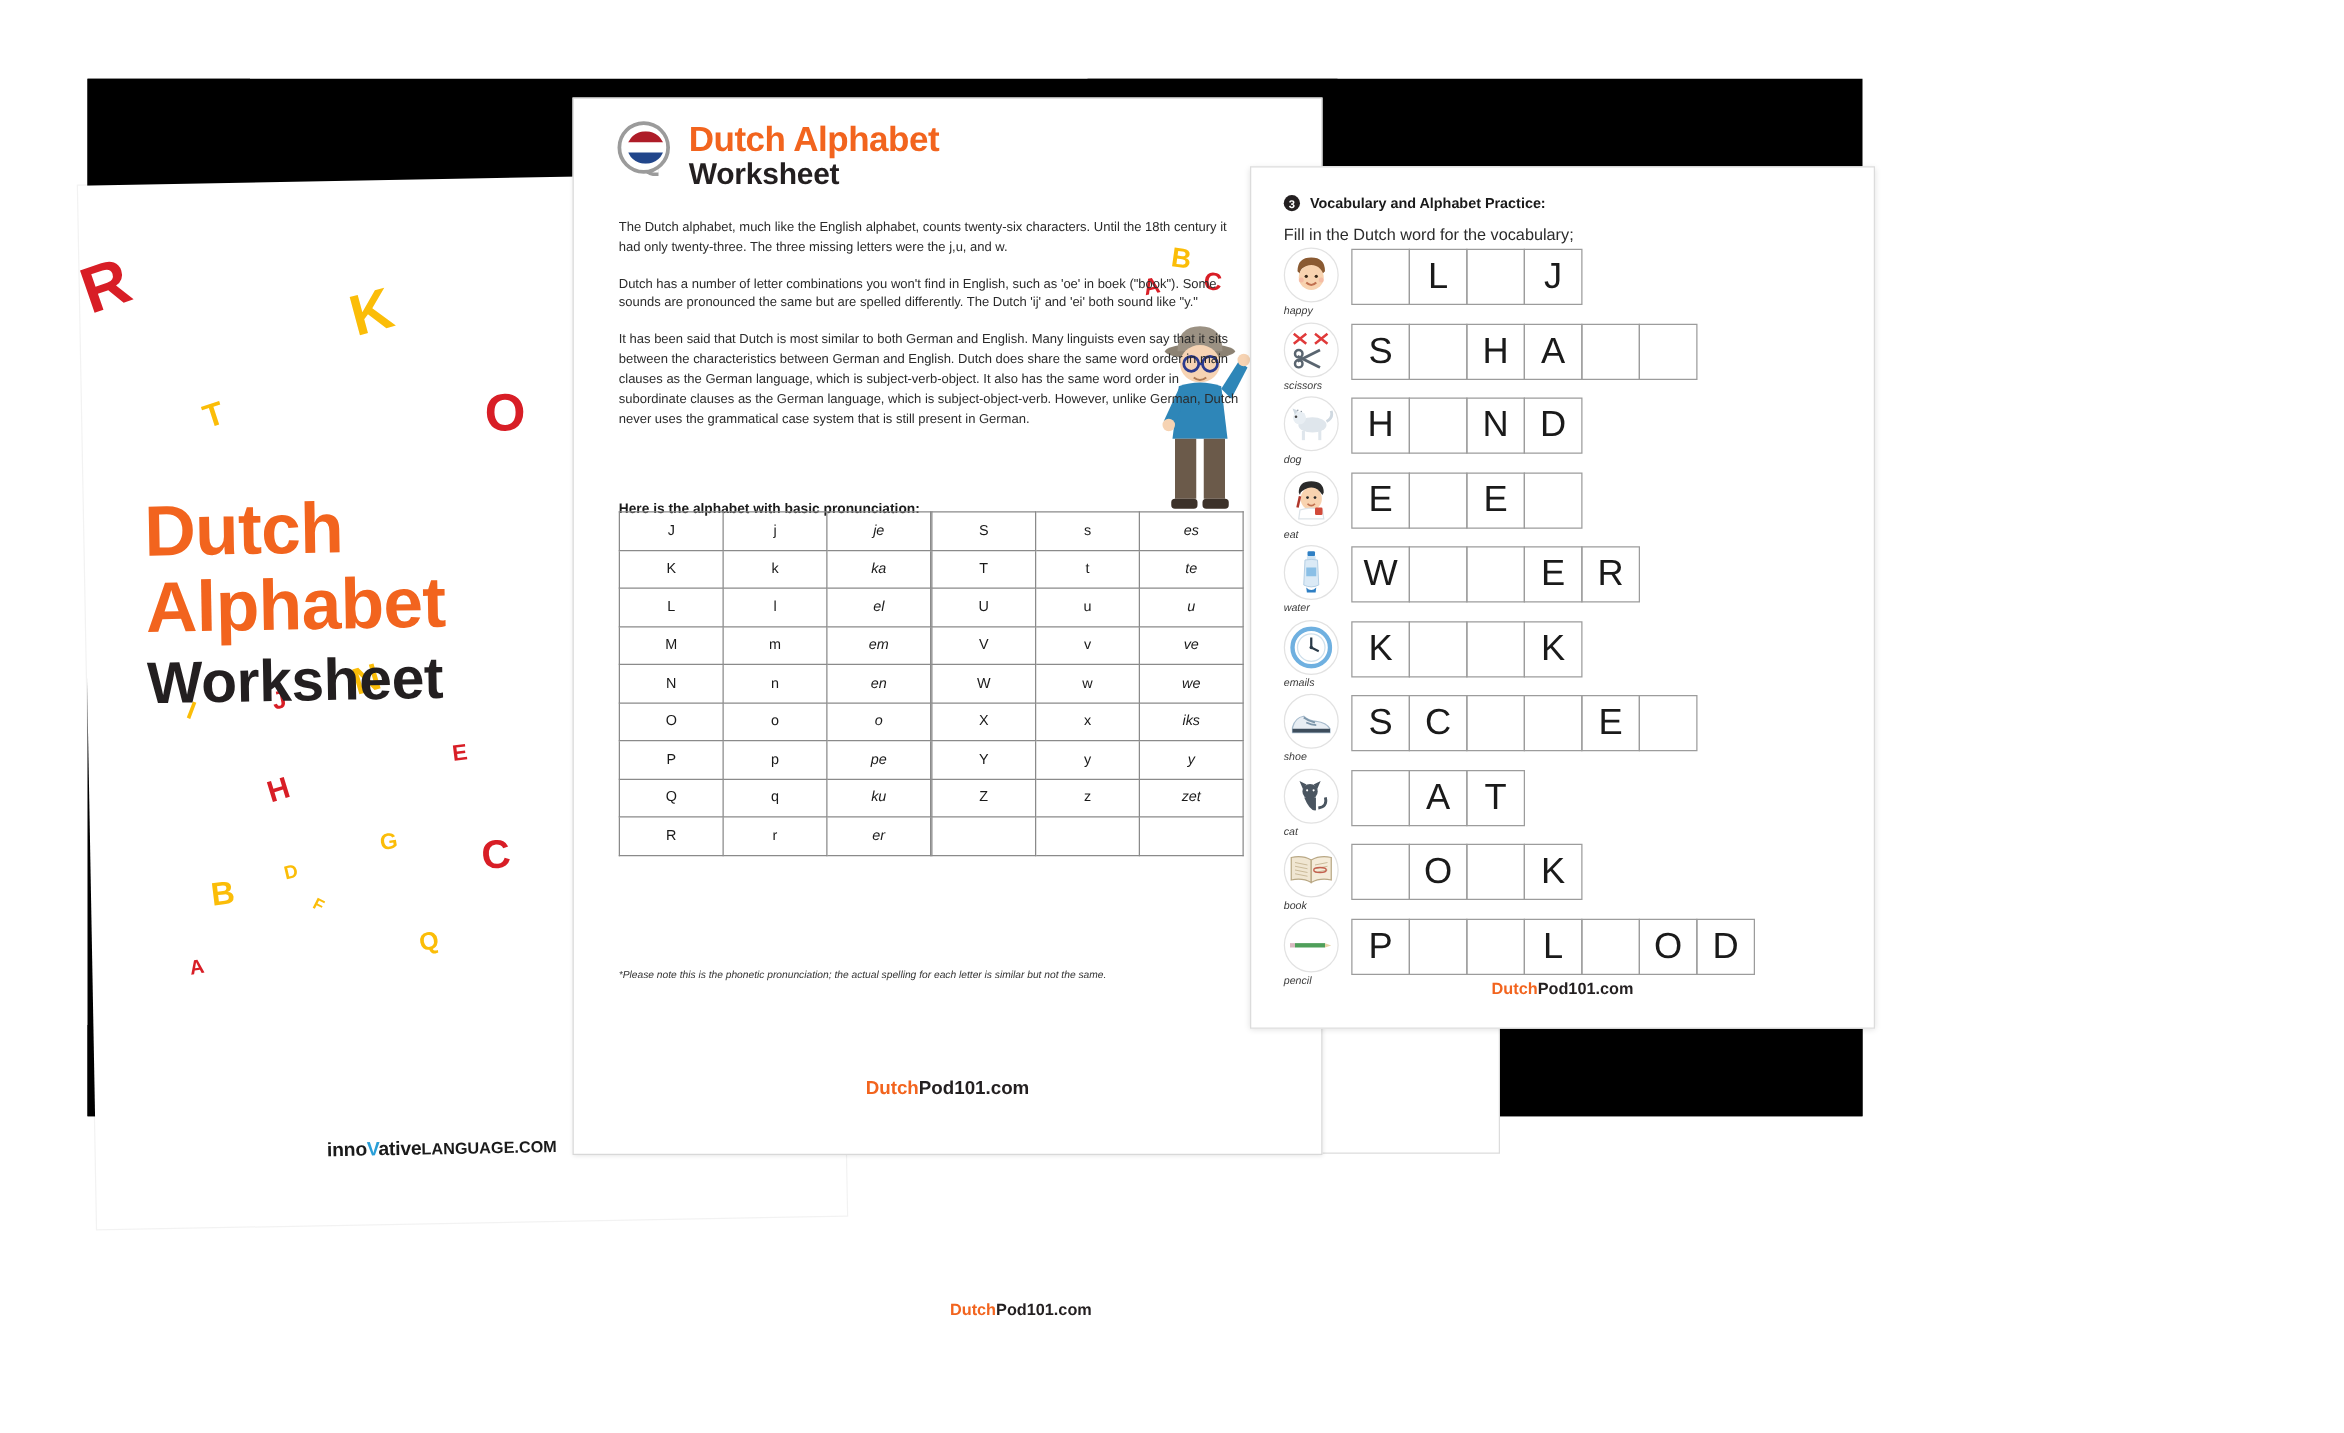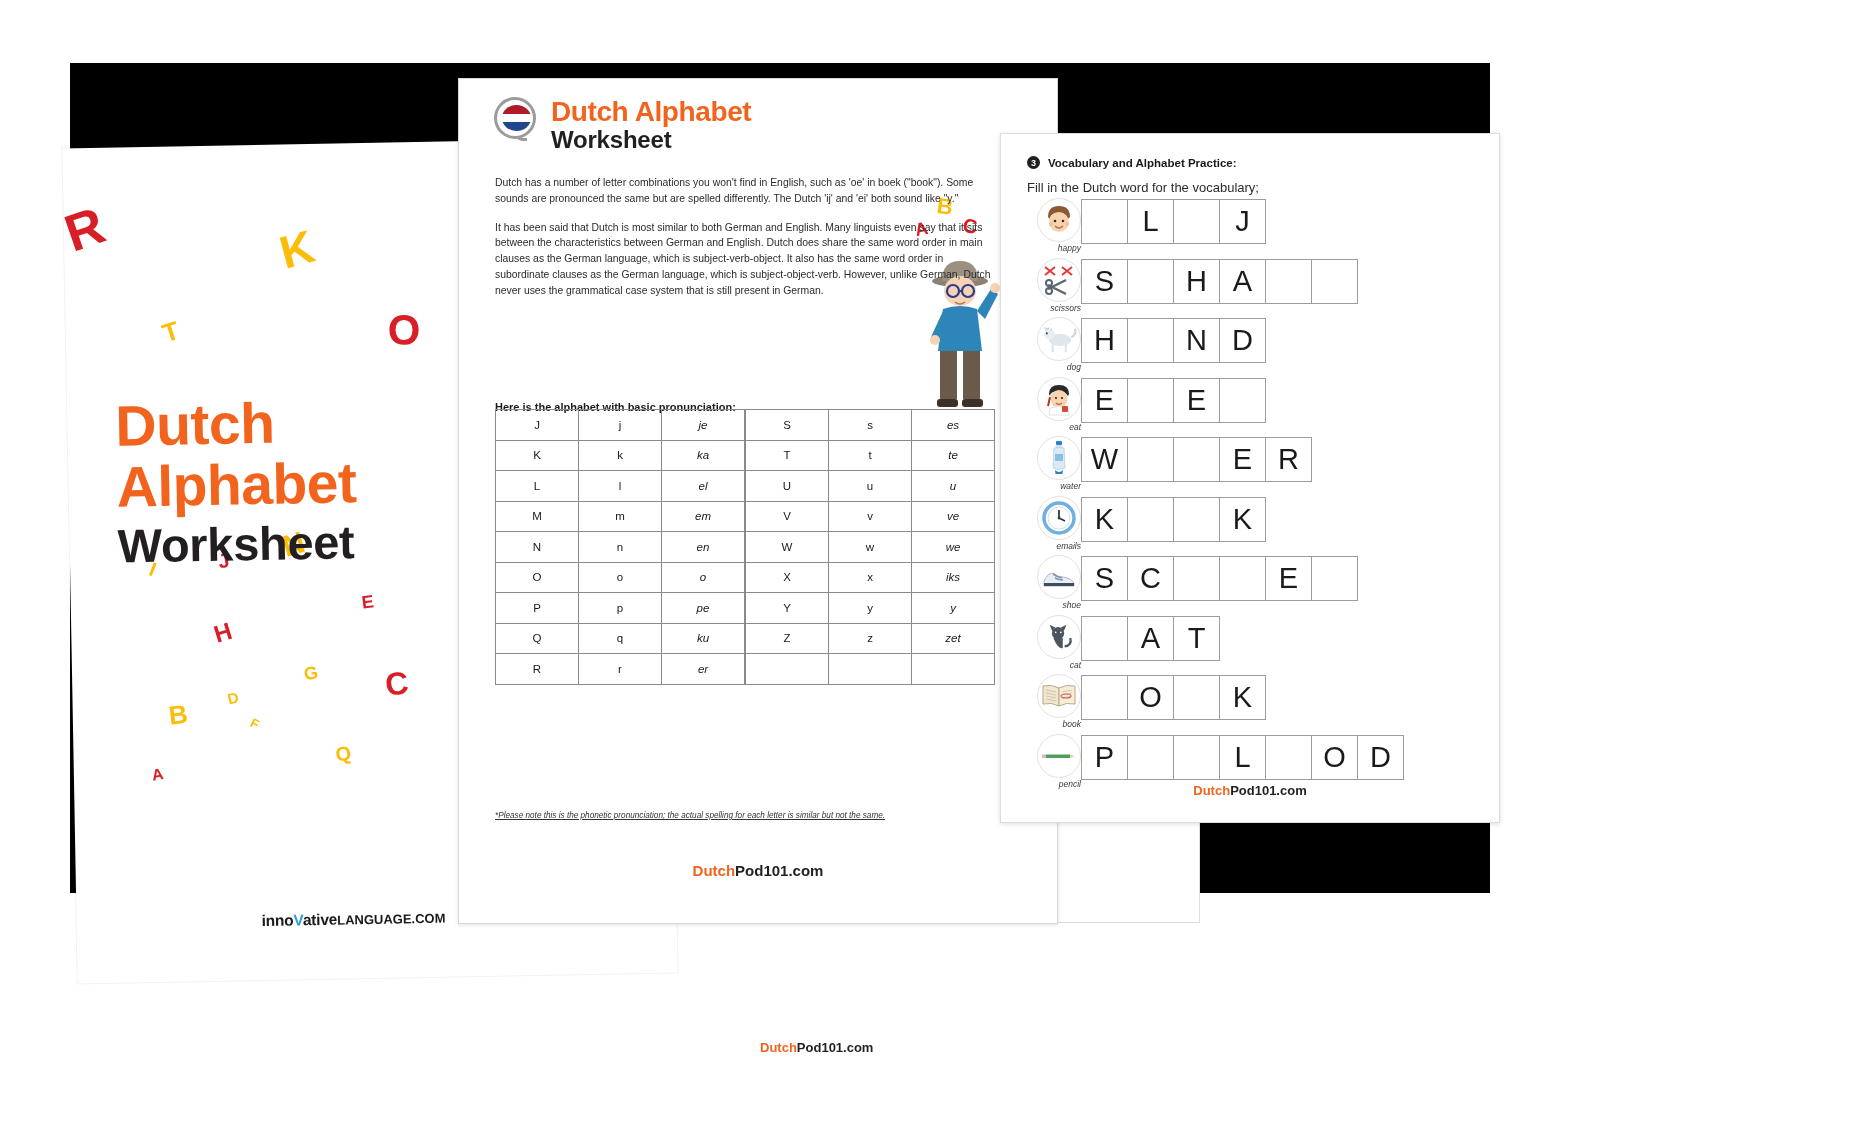--- a/index.html
+++ b/index.html
@@ -151,26 +151,25 @@
     height: 30.5px;
     text-align: center;
     font-size: 11.5px;
     color: #1a1a1a;
     width: 33.33%;
   }
   .half-table td.ph { font-style: italic; }
   .half-table.left { border-right: none; }
   #w-footnote {
     position: absolute;
-    left: 36px; top: 732px;
+    left: 36px; top: 696px;
     width: 505px;
     font-size: 8.2px;
     font-style: italic;
     color: #333;
-    text-decoration: underline;
   }
   #w-footer {
     position: absolute;
     left: 0; right: 0; bottom: 44px;
     text-align: center;
     font-size: 15px; font-weight: bold;
   }
   .dp-d { color: #f2641e; }
   .dp-p { color: #231f20; }
   
@@ -204,21 +203,21 @@
   #v-rows {
     position: absolute; left: 26px; top: 64px; right: 14px;
   }
   .vrow {
     display: flex; align-items: flex-start;
     margin-bottom: 2px;
     height: 57.5px;
   }
   .vicon-wrap {
     width: 54px; flex: 0 0 auto;
-    display: flex; flex-direction: column; align-items: flex-end;
+    display: flex; flex-direction: column; align-items: flex-start;
   }
   .vicon {
     width: 44px; height: 44px; border-radius: 50%;
     border: 1px solid #e2e2e2;
     background: #fff;
     display: flex; align-items: center; justify-content: center;
     overflow: hidden;
   }
   .vicon svg { display: block; }
   .vlabel {
@@ -381,20 +380,21 @@
 
         <rect x="35" y="104" width="17" height="48" fill="#6b5a4a"></rect>
         <rect x="58" y="104" width="17" height="48" fill="#6b5a4a"></rect>
 
         <rect x="32" y="152" width="21" height="8" rx="3" fill="#3c3129"></rect>
         <rect x="57" y="152" width="21" height="8" rx="3" fill="#3c3129"></rect>
       </svg>
     </div>
 
     <div id="w-body">
+      <p>The Dutch alphabet, much like the English alphabet, counts twenty-six characters. Until the 18th century it had only twenty-three. The three missing letters were the j,u, and w.</p>
       <p>Dutch has a number of letter combinations you won't find in English, such as 'oe' in boek ("book"). Some sounds are pronounced the same but are spelled differently. The Dutch 'ij' and 'ei' both sound like "y."</p>
       <p>It has been said that Dutch is most similar to both German and English. Many linguists even say that it sits between the characteristics between German and English. Dutch does share the same word order in main clauses as the German language, which is subject-verb-object. It also has the same word order in subordinate clauses as the German language, which is subject-object-verb. However, unlike German, Dutch never uses the grammatical case system that is still present in German.</p>
     </div>
 
     <div id="w-sub">Here is the alphabet with basic pronunciation:</div>
 
     <div id="w-table">
       <table class="half-table left">
         <tbody id="tbody-left">
             <tr>

